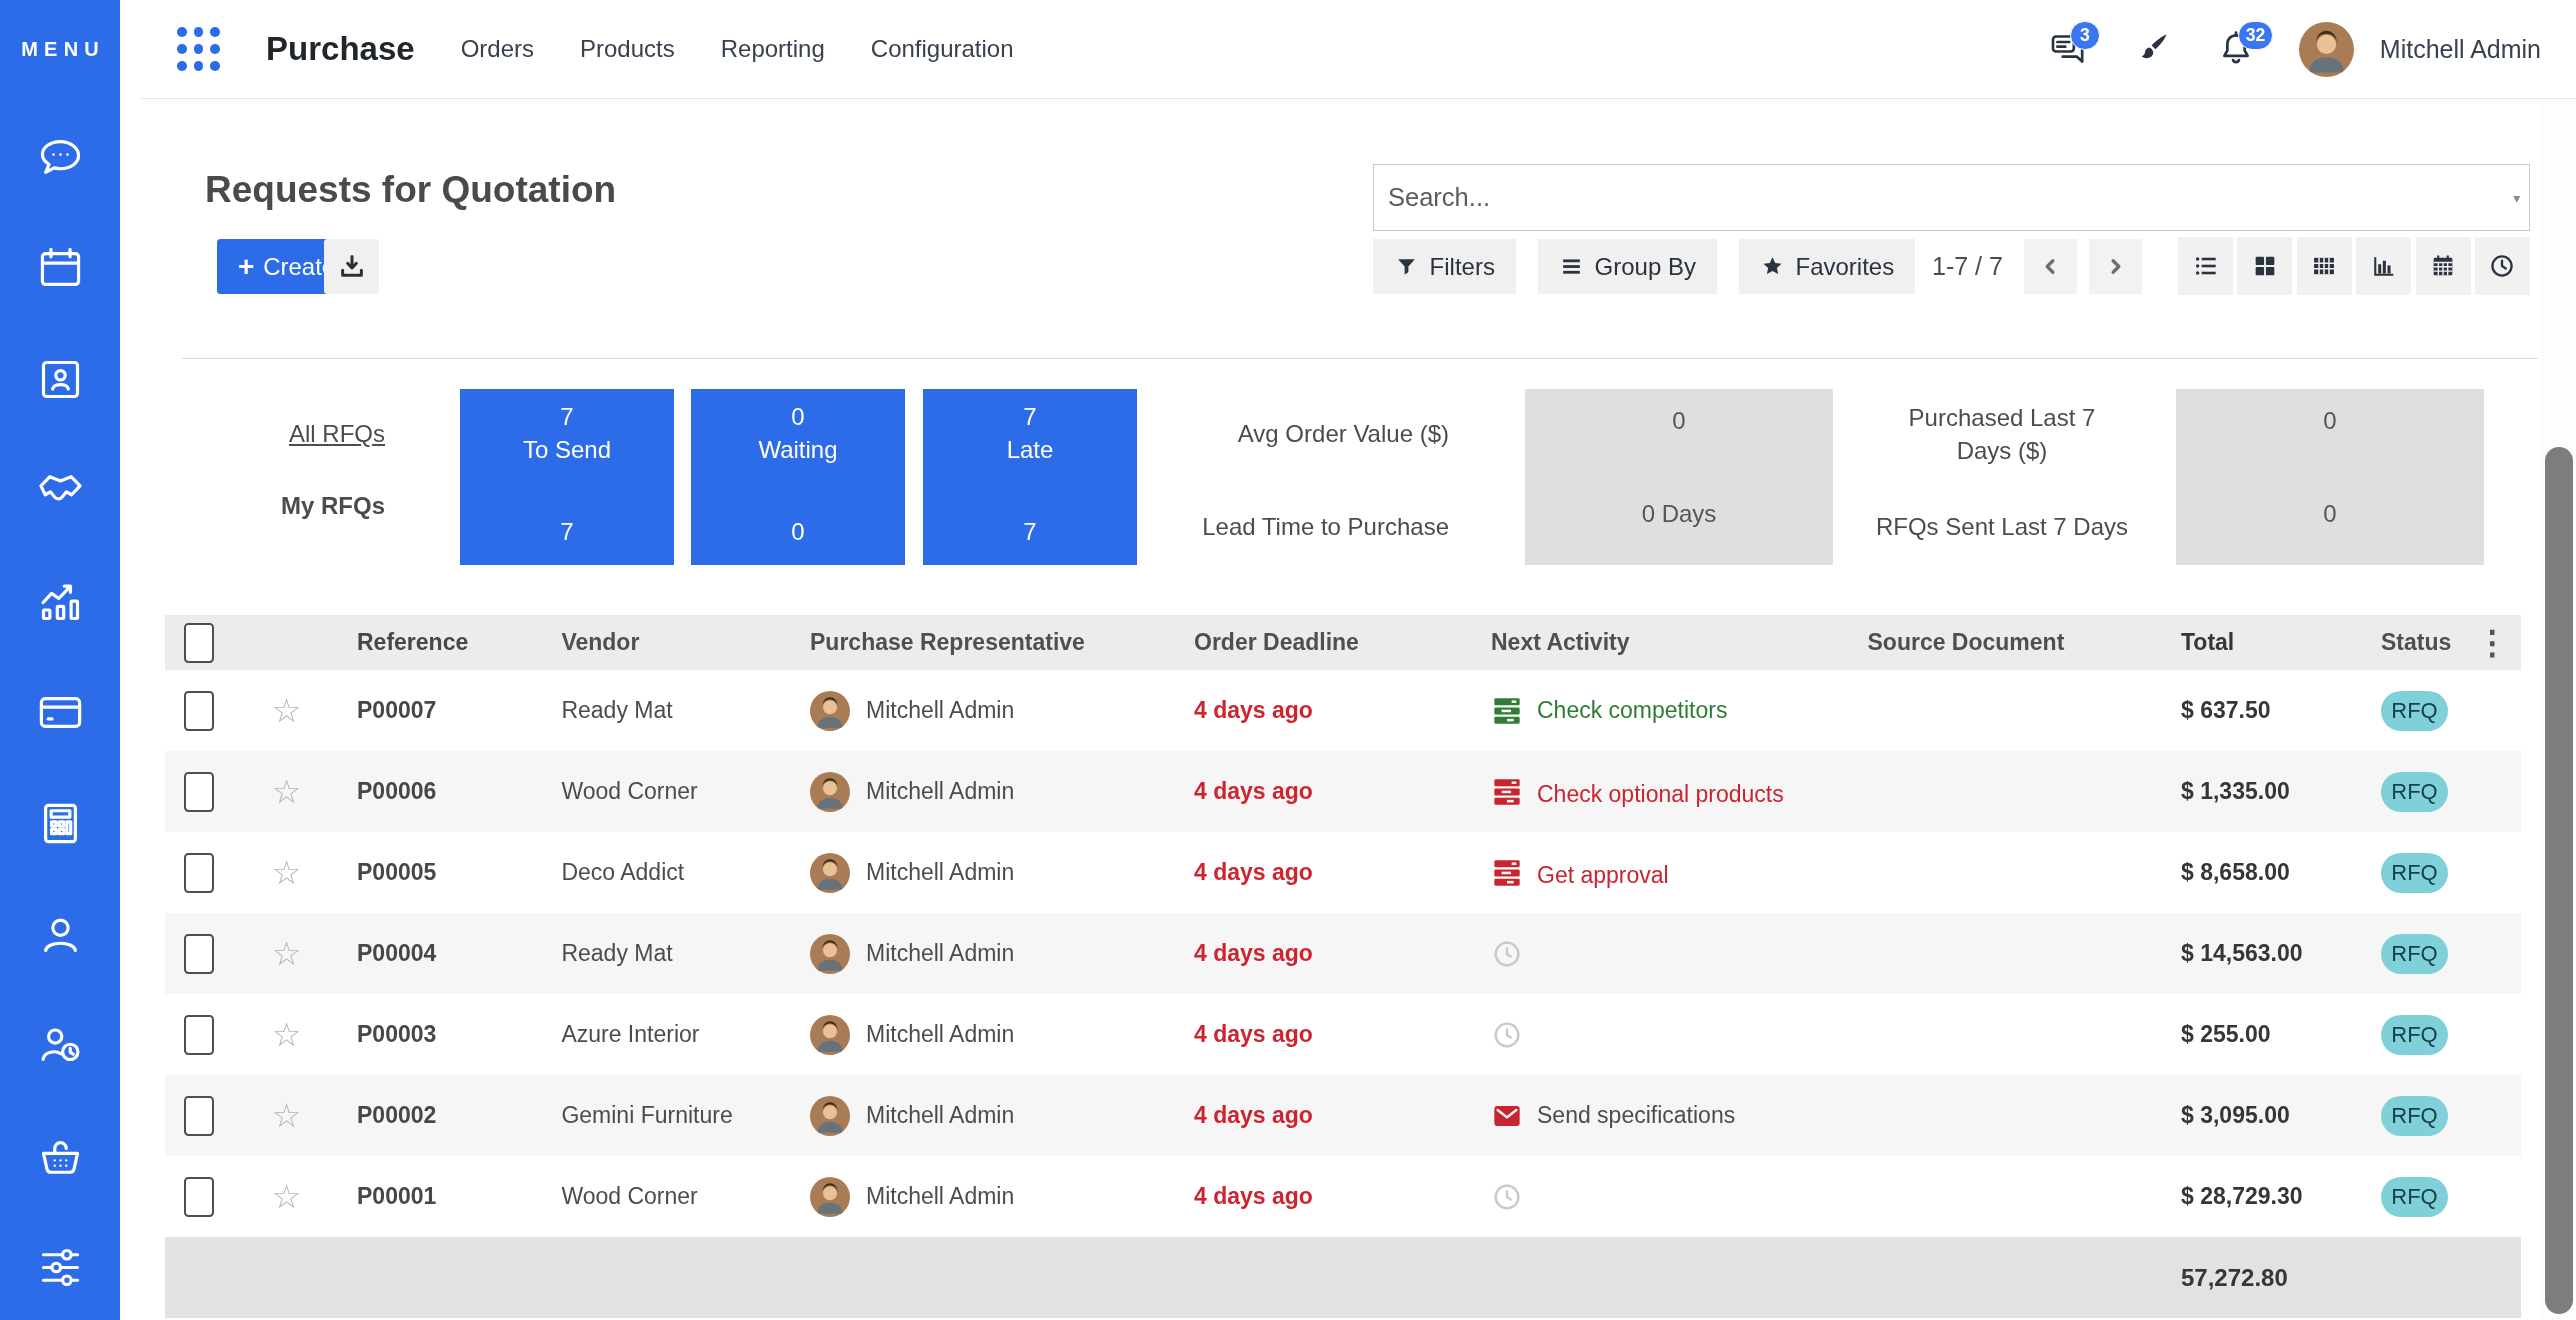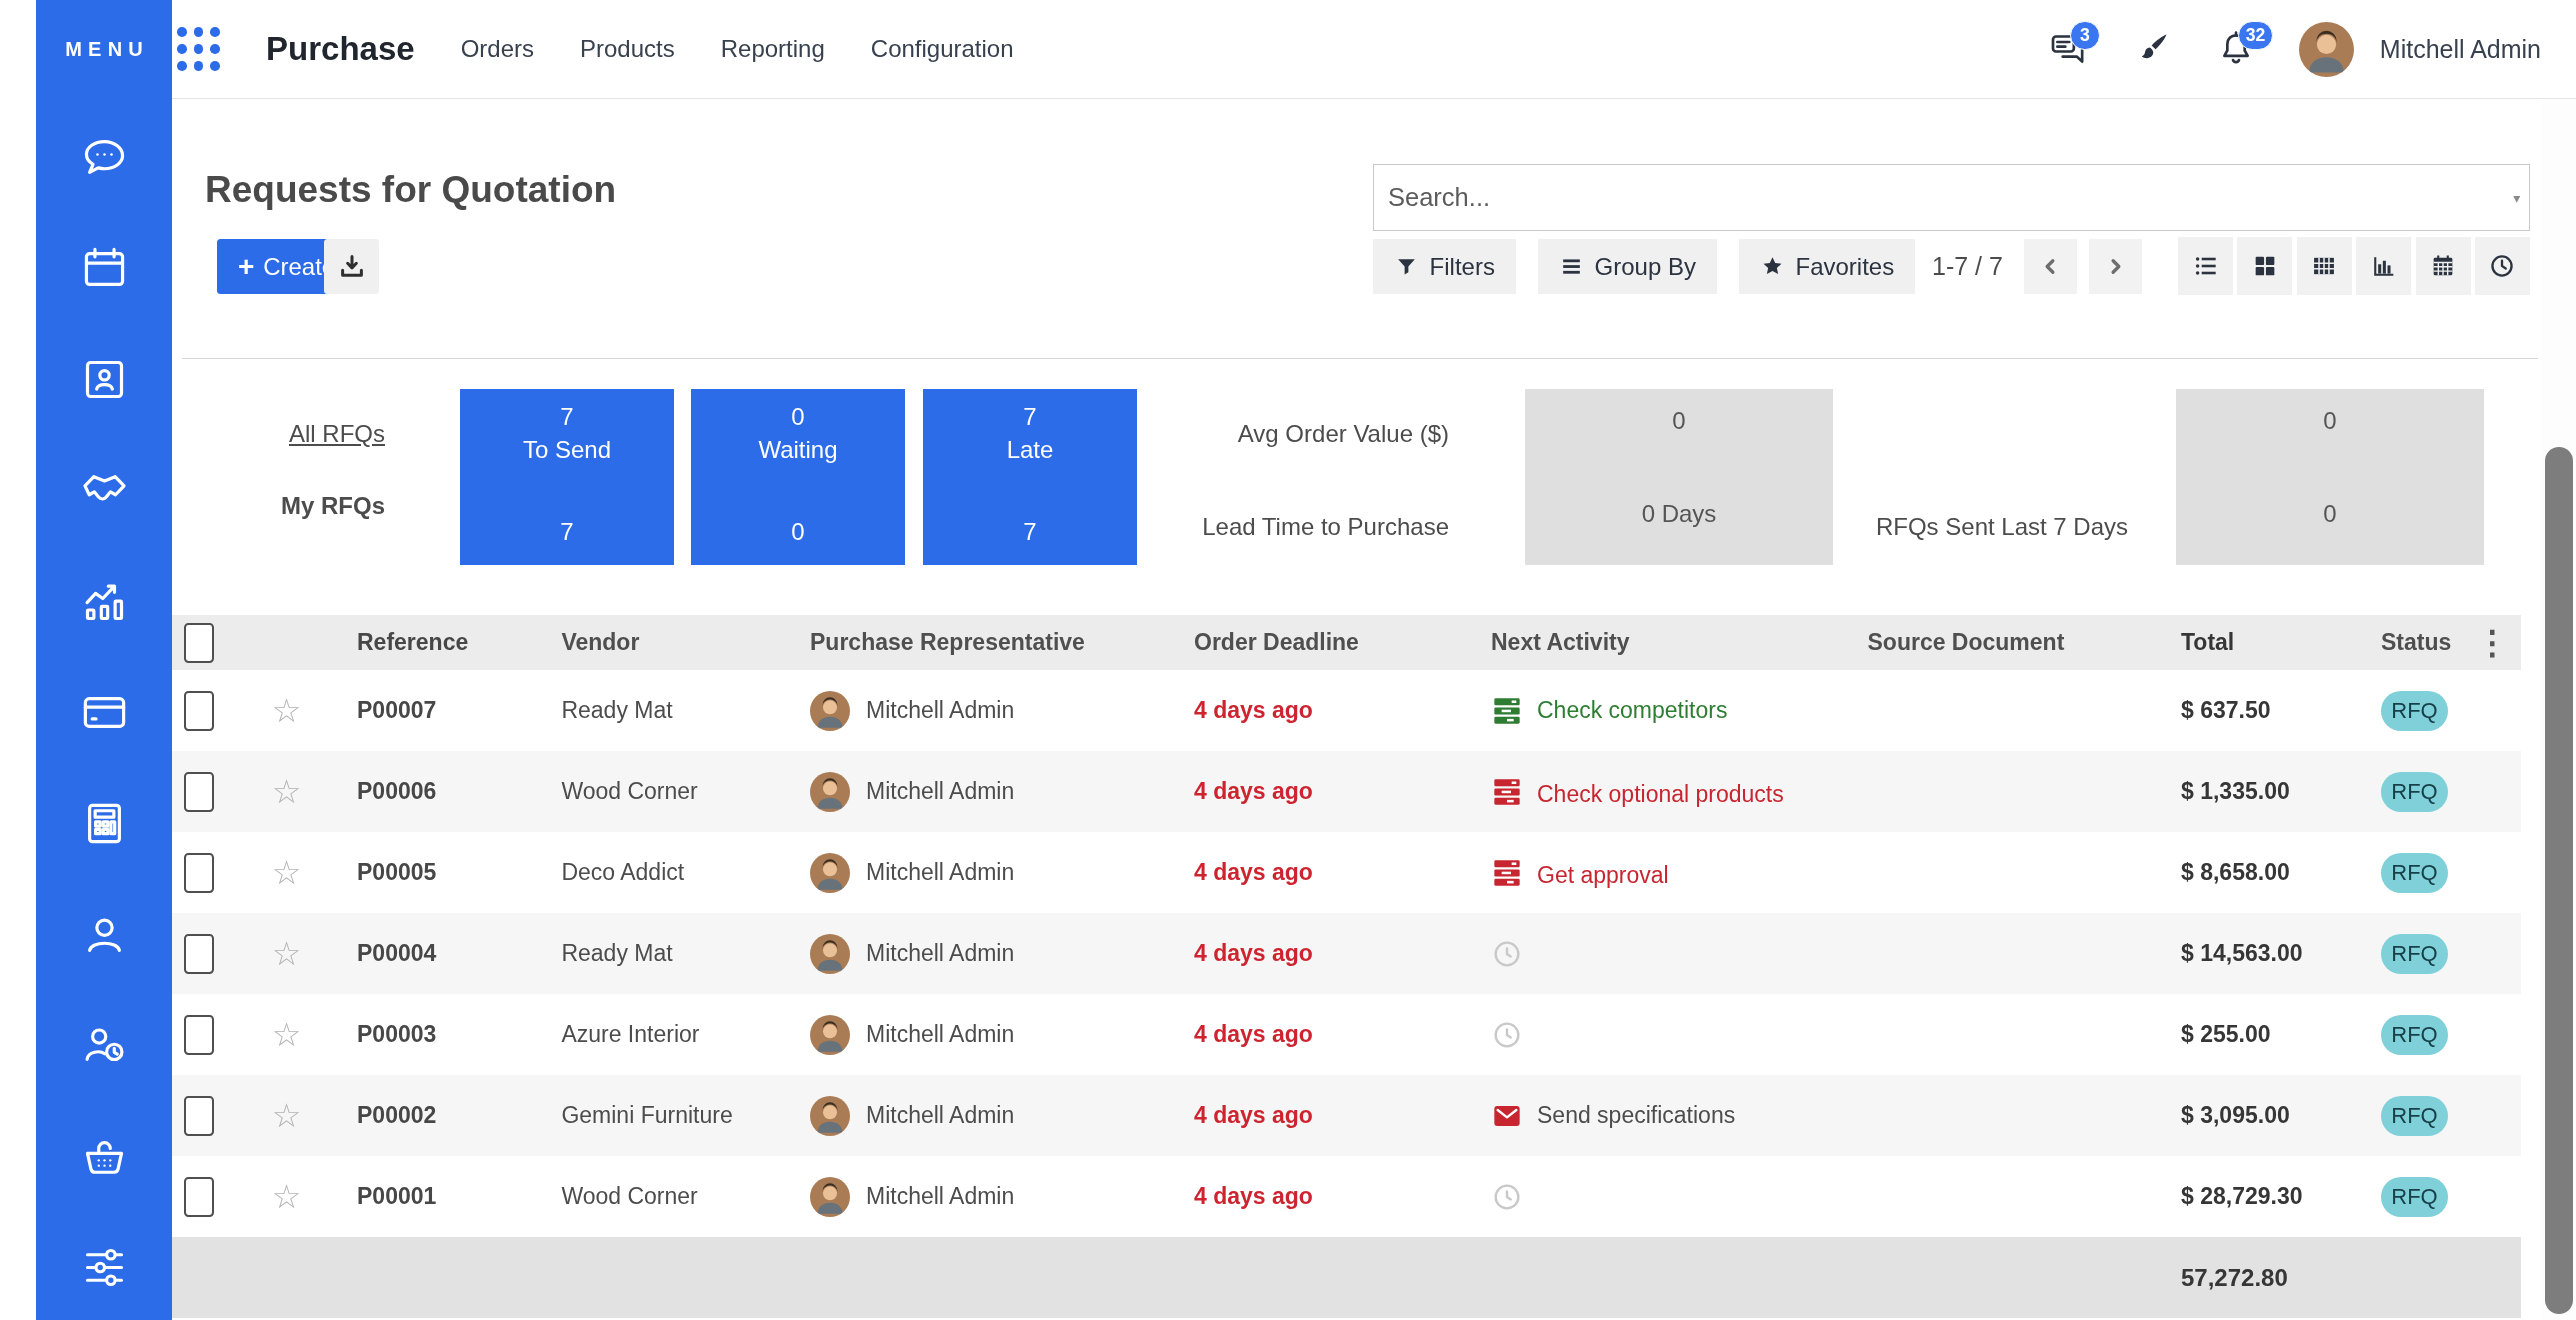--- a/index.html
+++ b/index.html
@@ -1,21 +1,21 @@
 <!DOCTYPE html>
 <html style="font-size:14px"><head>
 <meta charset="utf-8">
 <style>
   * { margin:0; padding:0; box-sizing:border-box; }
   html,body { width:2576px; height:1321px; background:#fff; }
   body { font-family:"Liberation Sans", sans-serif; color:#4c4c4c; }
   .screen { position:relative; width:2576px; height:1321px; overflow:hidden; background:#fff; }
 
   
-  .sidebar { position:absolute; left:0; top:0; width:136px; height:1321px; background:#2d6ce8; z-index:5;margin-left:36px; }
+  .sidebar { position:absolute; left:0; top:0; width:120px; height:1321px; background:#2d6ce8; z-index:5; }
   .menu-label { height:99px; display:flex; align-items:center; justify-content:center;
                 color:#fff; font-size:20px; font-weight:700; letter-spacing:6.2px; padding-left:6.2px; }
   .side-icons { display:flex; flex-direction:column; align-items:center; }
   .side-ic { width:51px; height:51px; margin-top:60px; display:flex; align-items:center; justify-content:center; cursor:pointer; }
   .side-ic:first-child { margin-top:33px; }
   .side-ic svg { width:51px; height:51px; stroke:#fff; fill:none; stroke-width:1.5; stroke-linecap:round; stroke-linejoin:round; }
 
   
   .topbar { position:absolute; left:141px; top:0; width:2435px; height:99px; background:#fff;
             border-bottom:1.8px solid #e5e5e5; display:flex; align-items:center; padding:0 35px 0 36px; }
@@ -383,20 +383,21 @@
     <span class="t-bottom">7</span>
   </div>
 
   <div class="dash-label" style="left:1097px;top:420px;width:352px;text-align:right;">Avg Order Value ($)</div>
   <div class="dash-label" style="left:1097px;top:513px;width:352px;text-align:right;">Lead Time to Purchase</div>
   <div class="t-gray" style="left:1525px;">
     <span style="top:17.6px;">0</span>
     <span style="top:111px;">0  Days</span>
   </div>
 
+  <div class="dash-label" style="left:1885px;top:401px;width:234px;text-align:center;line-height:33px;">Purchased Last 7 Days ($)</div>
   <div class="dash-label" style="left:1870px;top:513px;width:264px;text-align:center;">RFQs Sent Last 7 Days</div>
   <div class="t-gray" style="left:2176px;">
     <span style="top:17.6px;">0</span>
     <span style="top:111px;">0</span>
   </div>
 
   <div class="table">
     <div class="tr thead">
       <div class="td c-cb">
           <span class="cb"></span>

